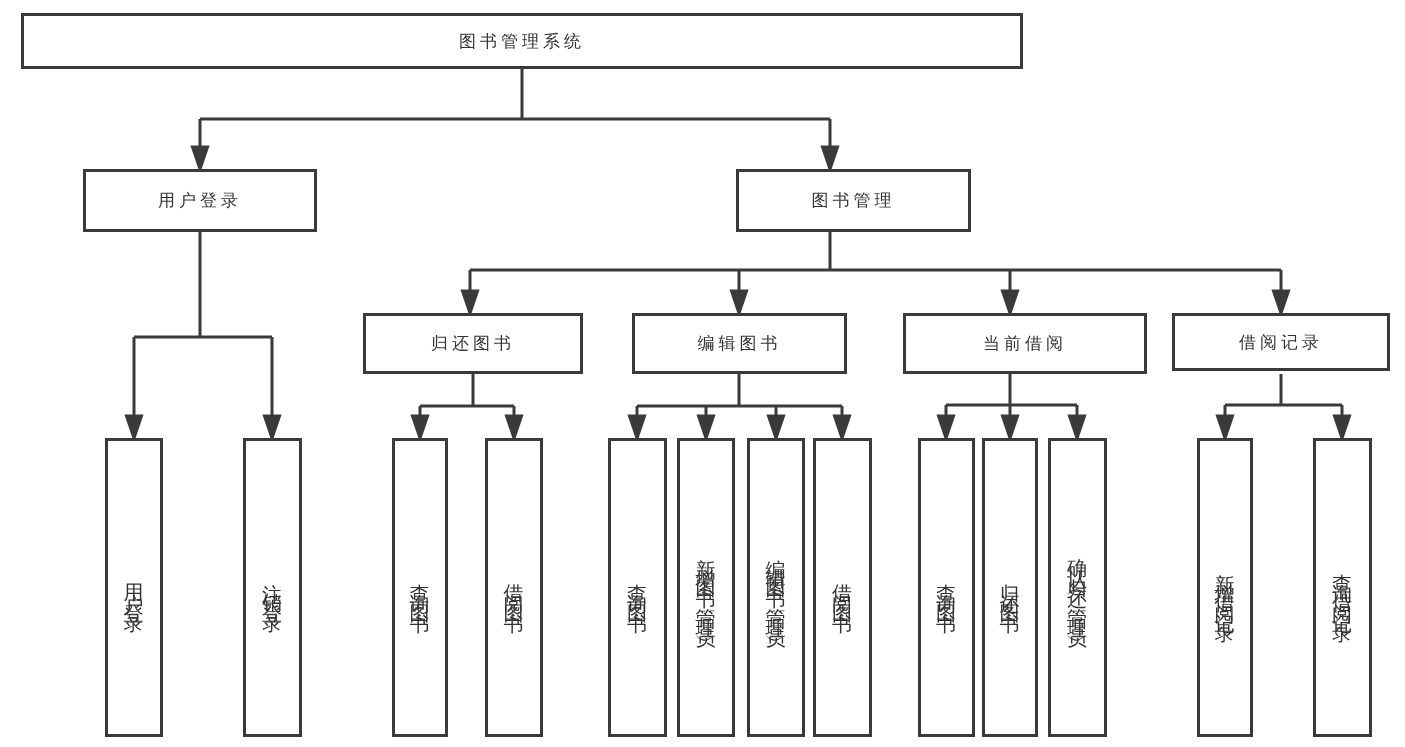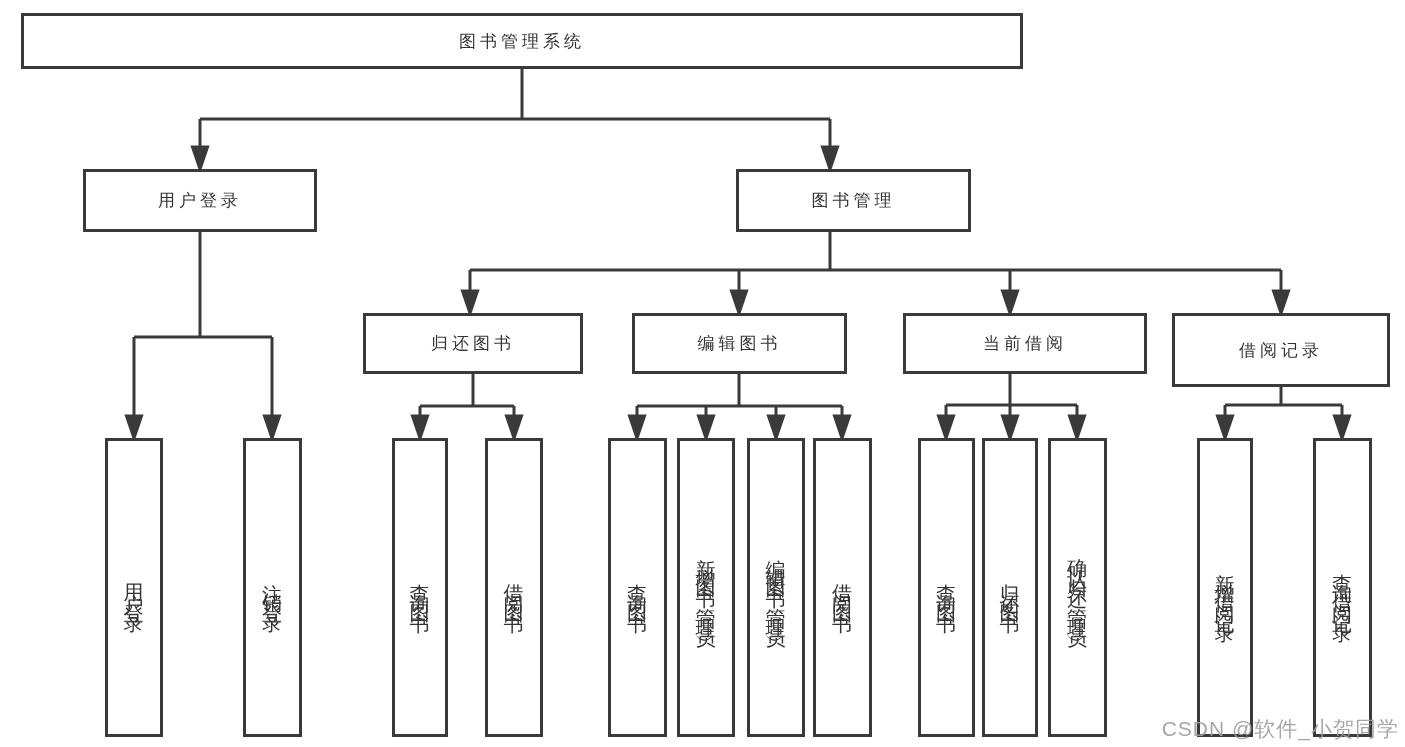--- a/index.html
+++ b/index.html
@@ -115,21 +115,21 @@
 
   <div class="node" style="left:363px;top:313px;width:220px;height:61px;">
     <span class="hlabel">归还图书</span>
   </div>
   <div class="node" style="left:632px;top:313px;width:215px;height:61px;">
     <span class="hlabel">编辑图书</span>
   </div>
   <div class="node" style="left:903px;top:313px;width:244px;height:61px;">
     <span class="hlabel">当前借阅</span>
   </div>
-  <div class="node" style="left:1172px;top:313px;width:218px;height:74px;">
+  <div class="node" style="left:1172px;top:313px;width:218px;height:58px;">
     <span class="hlabel">借阅记录</span>
   </div>
 
   <div class="node" style="left:105px;top:438px;width:58px;height:299px;">
     <span class="vlabel">用户登录</span>
   </div>
   <div class="node" style="left:243px;top:438px;width:59px;height:299px;">
     <span class="vlabel">注销登录</span>
   </div>
 
@@ -163,15 +163,14 @@
     <span class="vlabel">确认归还（管理员）</span>
   </div>
 
   <div class="node" style="left:1197px;top:438px;width:56px;height:299px;">
     <span class="vlabel">新增借阅记录</span>
   </div>
   <div class="node" style="left:1313px;top:438px;width:59px;height:299px;">
     <span class="vlabel">查询借阅记录</span>
   </div>
 
-  <div class="watermark">CSDN @软件_小贺同学</div>
 
 </div>
 
 </body></html>

